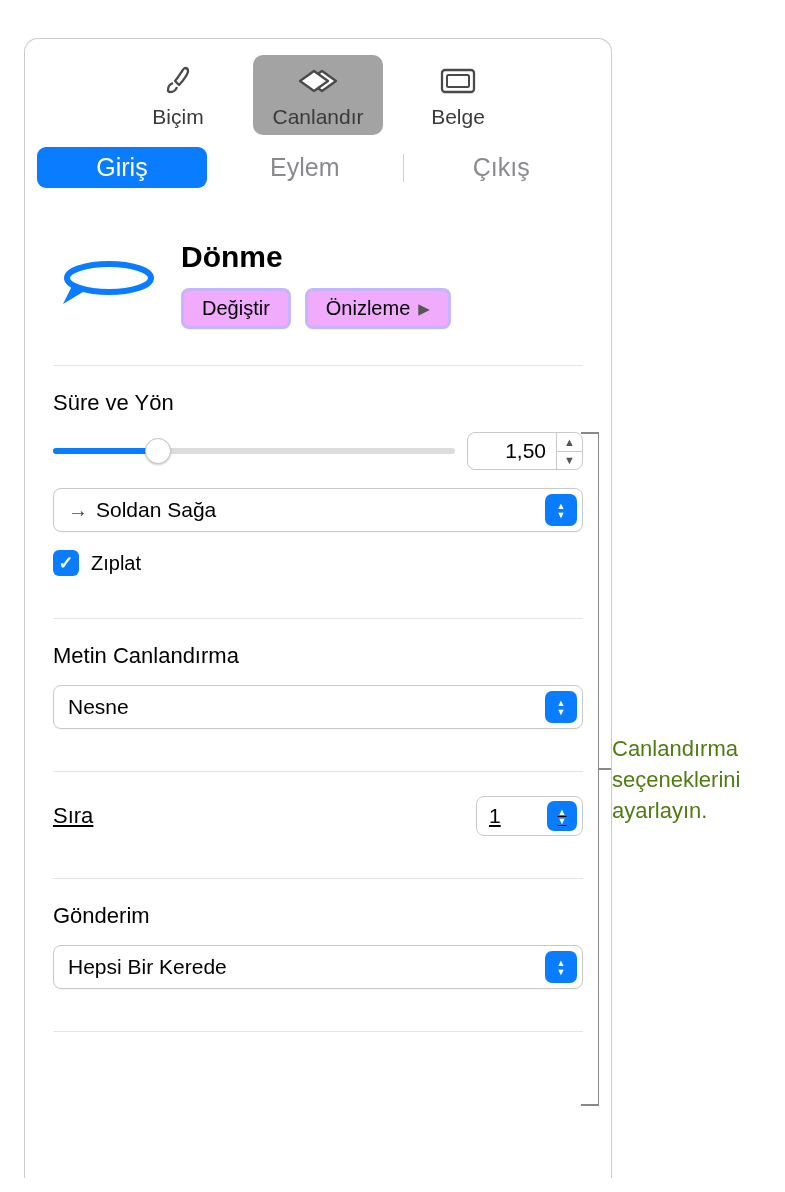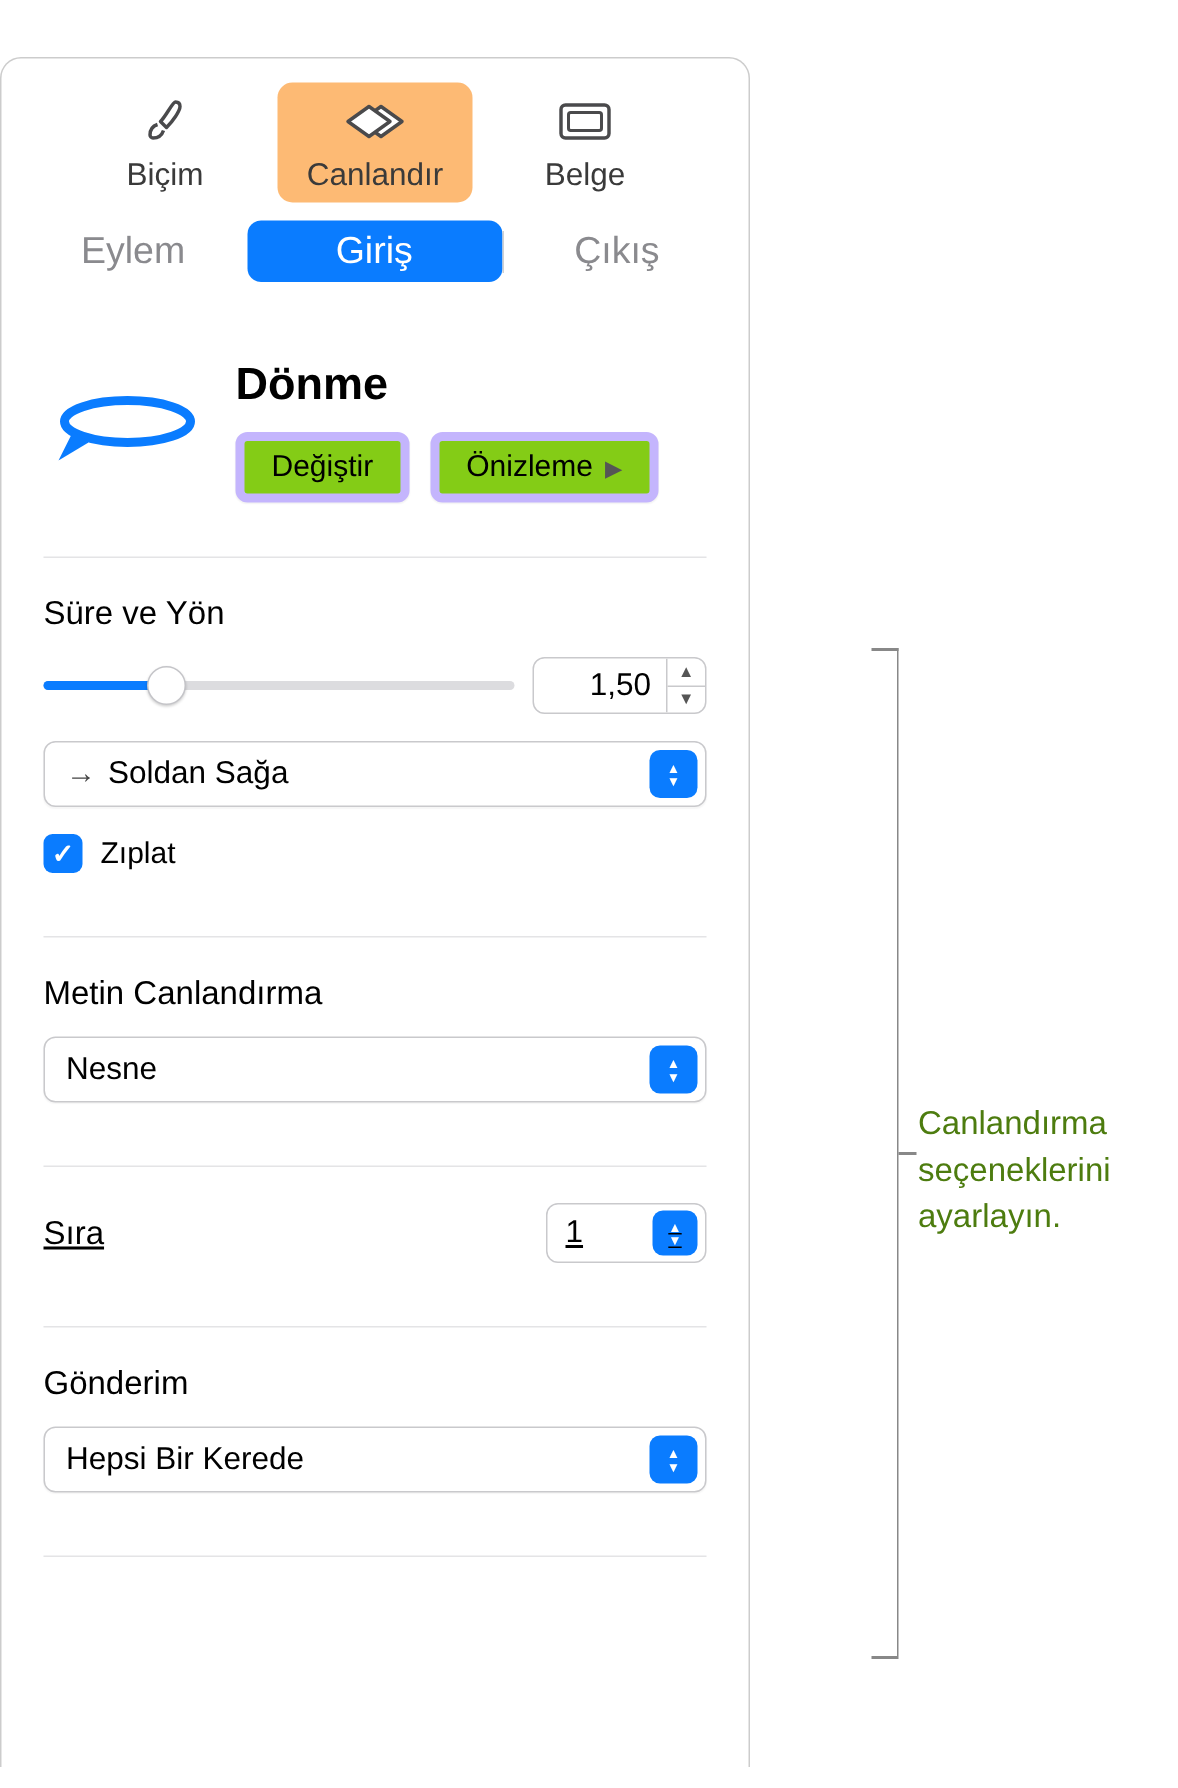--- a/index.html
+++ b/index.html
@@ -7,44 +7,44 @@
     font-family: -apple-system, "Helvetica Neue", Helvetica, Arial, sans-serif;
     background: #fff;
     width: 785px;
     height: 1192px;
     position: relative;
     font-size: 20px;
     color: #000;
   }
   .panel {
     position: absolute;
-    left: 0;
+    left: 24px;
     top: 38px;
-    width: 500px;
+    width: 588px;
     height: 1140px;
     border: 1.5px solid #ccc;
     border-bottom: none;
     border-radius: 14px 14px 0 0;
     background: #fff;
     overflow: hidden;
   }
   .top-tabs {
     display: flex;
     justify-content: center;
     gap: 10px;
     padding: 16px 0 8px 0;
   }
   .top-tab {
     width: 130px;
     text-align: center;
     border-radius: 10px;
     padding: 6px 0 6px 0;
     cursor: default;
   }
-  .top-tab.active { background: #fdba74; }
+  .top-tab.active { background: #a3a3a3; }
   .top-tab .icon-wrap {
     height: 40px;
     display: flex; align-items: center; justify-content: center;
     margin-bottom: 4px;
   }
   .top-tab-label { font-size: 21px; color: #3a3a3a; }
   .sub-tabs {
     display: flex;
     align-items: center;
     padding: 4px 12px 16px 12px;
@@ -71,22 +71,22 @@
   .effect-row {
     display: flex; align-items: center; gap: 16px;
     padding: 36px 0 36px 0;
     border-bottom: 1px solid #e4e4e6;
   }
   .effect-icon { width: 112px; height: 82px; display:flex; align-items:center; justify-content:center; }
   .effect-side { flex: 1; }
   .effect-title { font-size: 30px; font-weight: 700; margin-bottom: 14px; }
   .btn-row { display: flex; gap: 14px; }
   .mac-btn {
-    background: #84cc16;
-    border: 6px solid #c4b5fd;
+    background: #f0abfc;
+    border: 3px solid #c4b5fd;
     border-radius: 8px;
     padding: 6px 18px;
     font-size: 20px;
     box-shadow: 0 1px 1px rgba(0,0,0,.05);
     display: inline-flex; align-items: center; gap: 8px;
     cursor: default;
   }
   .mac-btn .tri {
     font-size: 15px; color: #555;
   }
@@ -175,22 +175,22 @@
         <svg width="40" height="30" viewBox="0 0 40 30" fill="none">
           <rect x="4" y="4" width="32" height="22" rx="3" stroke="#4a4a4c" stroke-width="2.3" fill="none"></rect>
           <rect x="9" y="9" width="22" height="12" rx="1.5" stroke="#4a4a4c" stroke-width="2" fill="none"></rect>
         </svg>
       </div>
       <div class="top-tab-label">Belge</div>
     </div>
   </div>
 
   <div class="sub-tabs">
+    <div class="sub-tab active">Giriş</div>
     <div class="sub-tab">Eylem</div>
-    <div class="sub-tab active">Giriş</div>
     <div class="sub-divider"></div>
     <div class="sub-tab">Çıkış</div>
   </div>
 
   <div class="content">
 
     <div class="effect-row">
       <div class="effect-icon">
         <svg width="112" height="82" viewBox="0 0 112 82">
           <ellipse cx="56" cy="34" rx="42" ry="14" stroke="#0a7cff" stroke-width="6" fill="none" stroke-linecap="round" stroke-dasharray="200 60"></ellipse>

